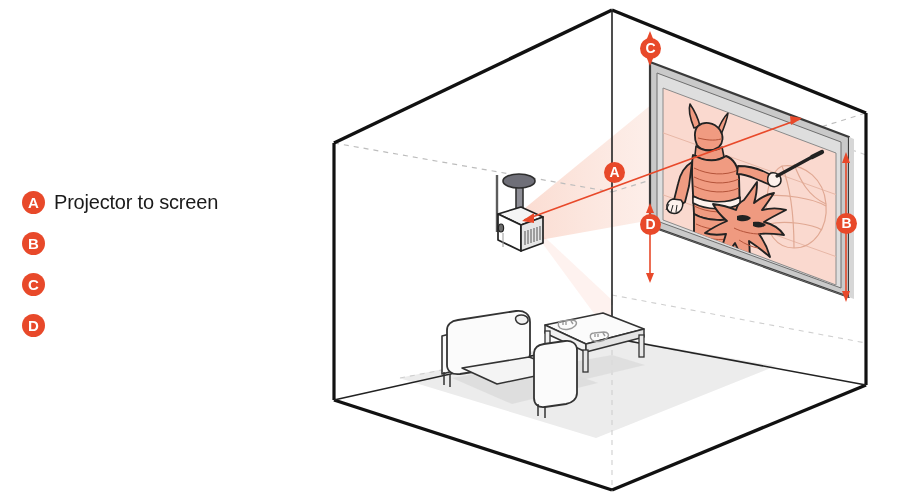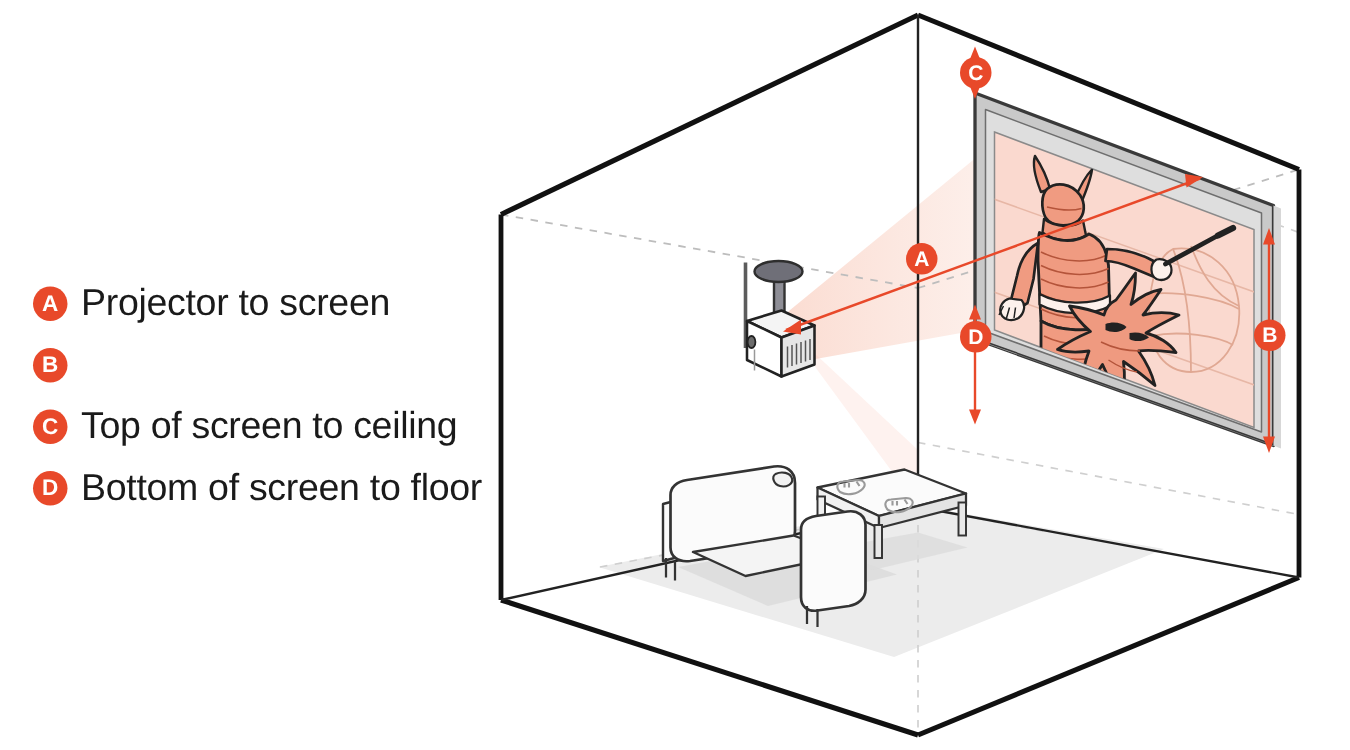--- a/index.html
+++ b/index.html
@@ -42,21 +42,21 @@
     color: #ffffff;
     font-size: 15px;
     font-weight: bold;
     line-height: 23px;
     text-align: center;
     letter-spacing: 0;
     font-family: "Liberation Sans", sans-serif;
   }
   .legend-label {
     margin-left: 9px;
-    font-size: 25px;
+    font-size: 20px;
     color: #1a1a1a;
     font-weight: 500;
     letter-spacing: -0.2px;
     white-space: nowrap;
     font-family: "Liberation Sans", sans-serif;
   }
 
   
   #scene {
     position: absolute;
@@ -305,23 +305,21 @@
     <div class="badge">A</div>
     <div class="legend-label">Projector to screen</div>
   </div>
 
   <div class="legend-row">
     <div class="badge">B</div>
   </div>
 
   <div class="legend-row">
     <div class="badge">C</div>
-    <div class="legend-label">Top of screen to ceiling</div>
   </div>
 
   <div class="legend-row">
     <div class="badge">D</div>
-    <div class="legend-label">Bottom of screen to floor</div>
   </div>
 
 </div>
 
 </div>
 
 </body></html>

